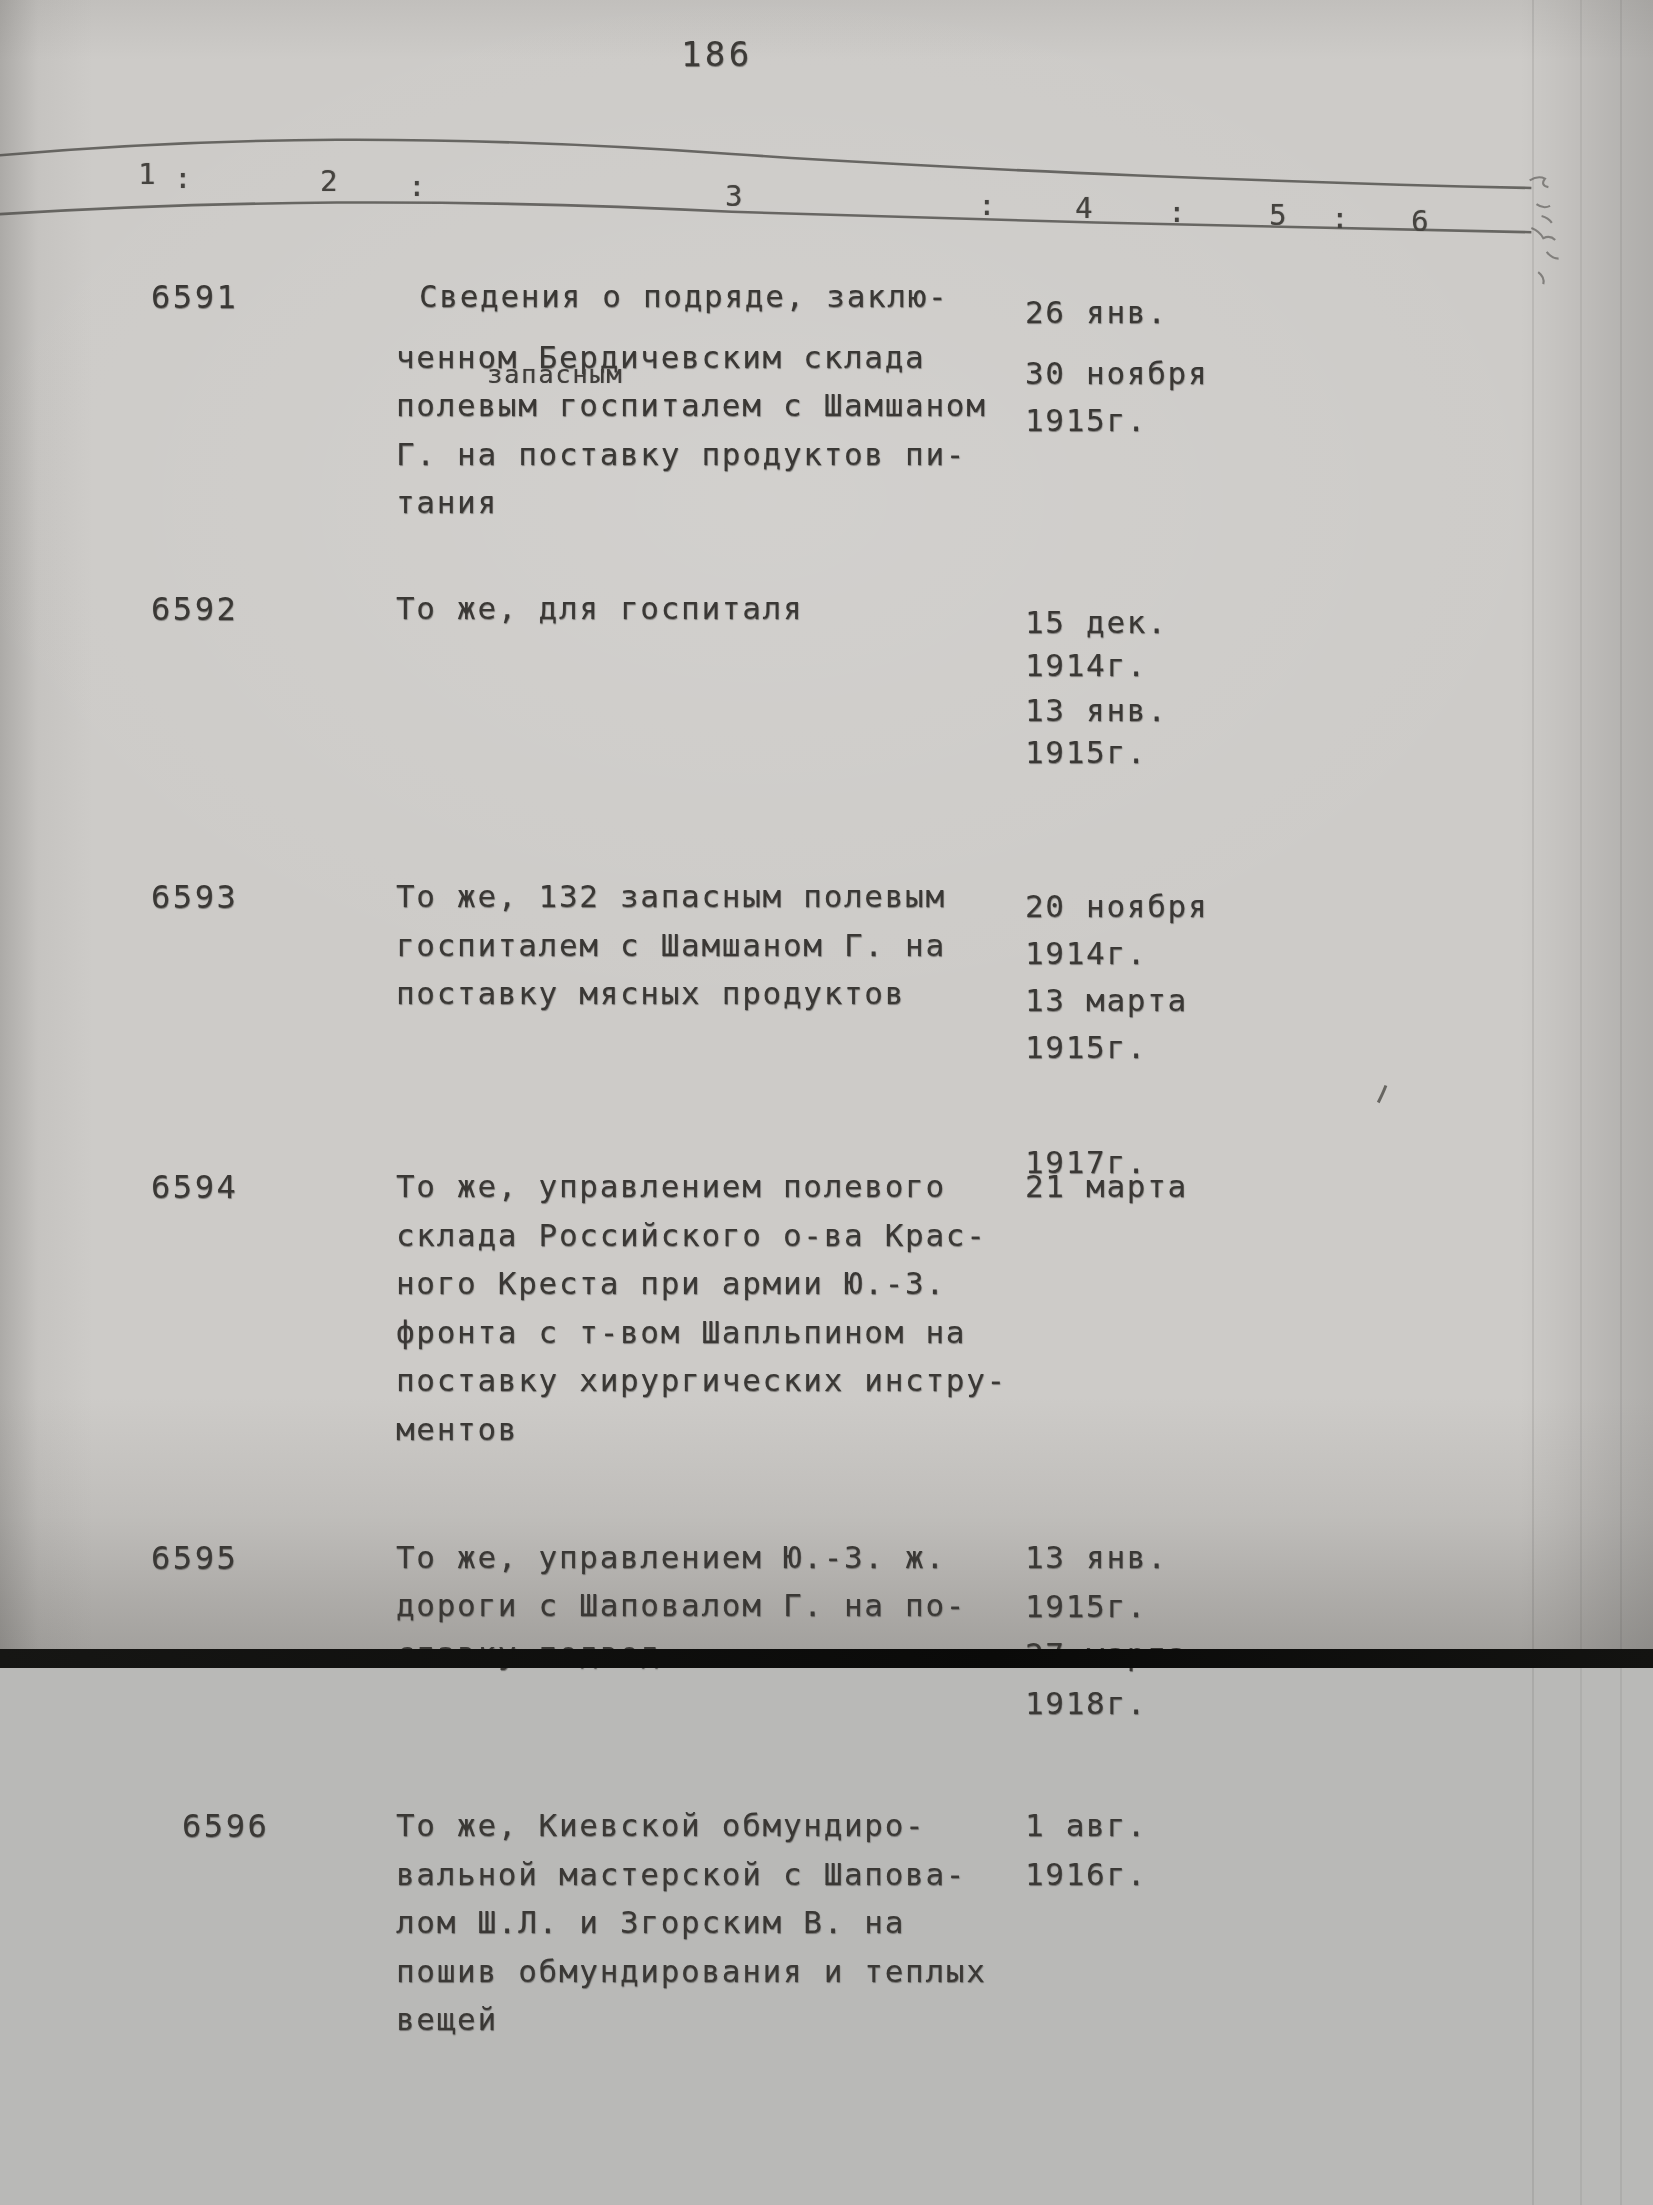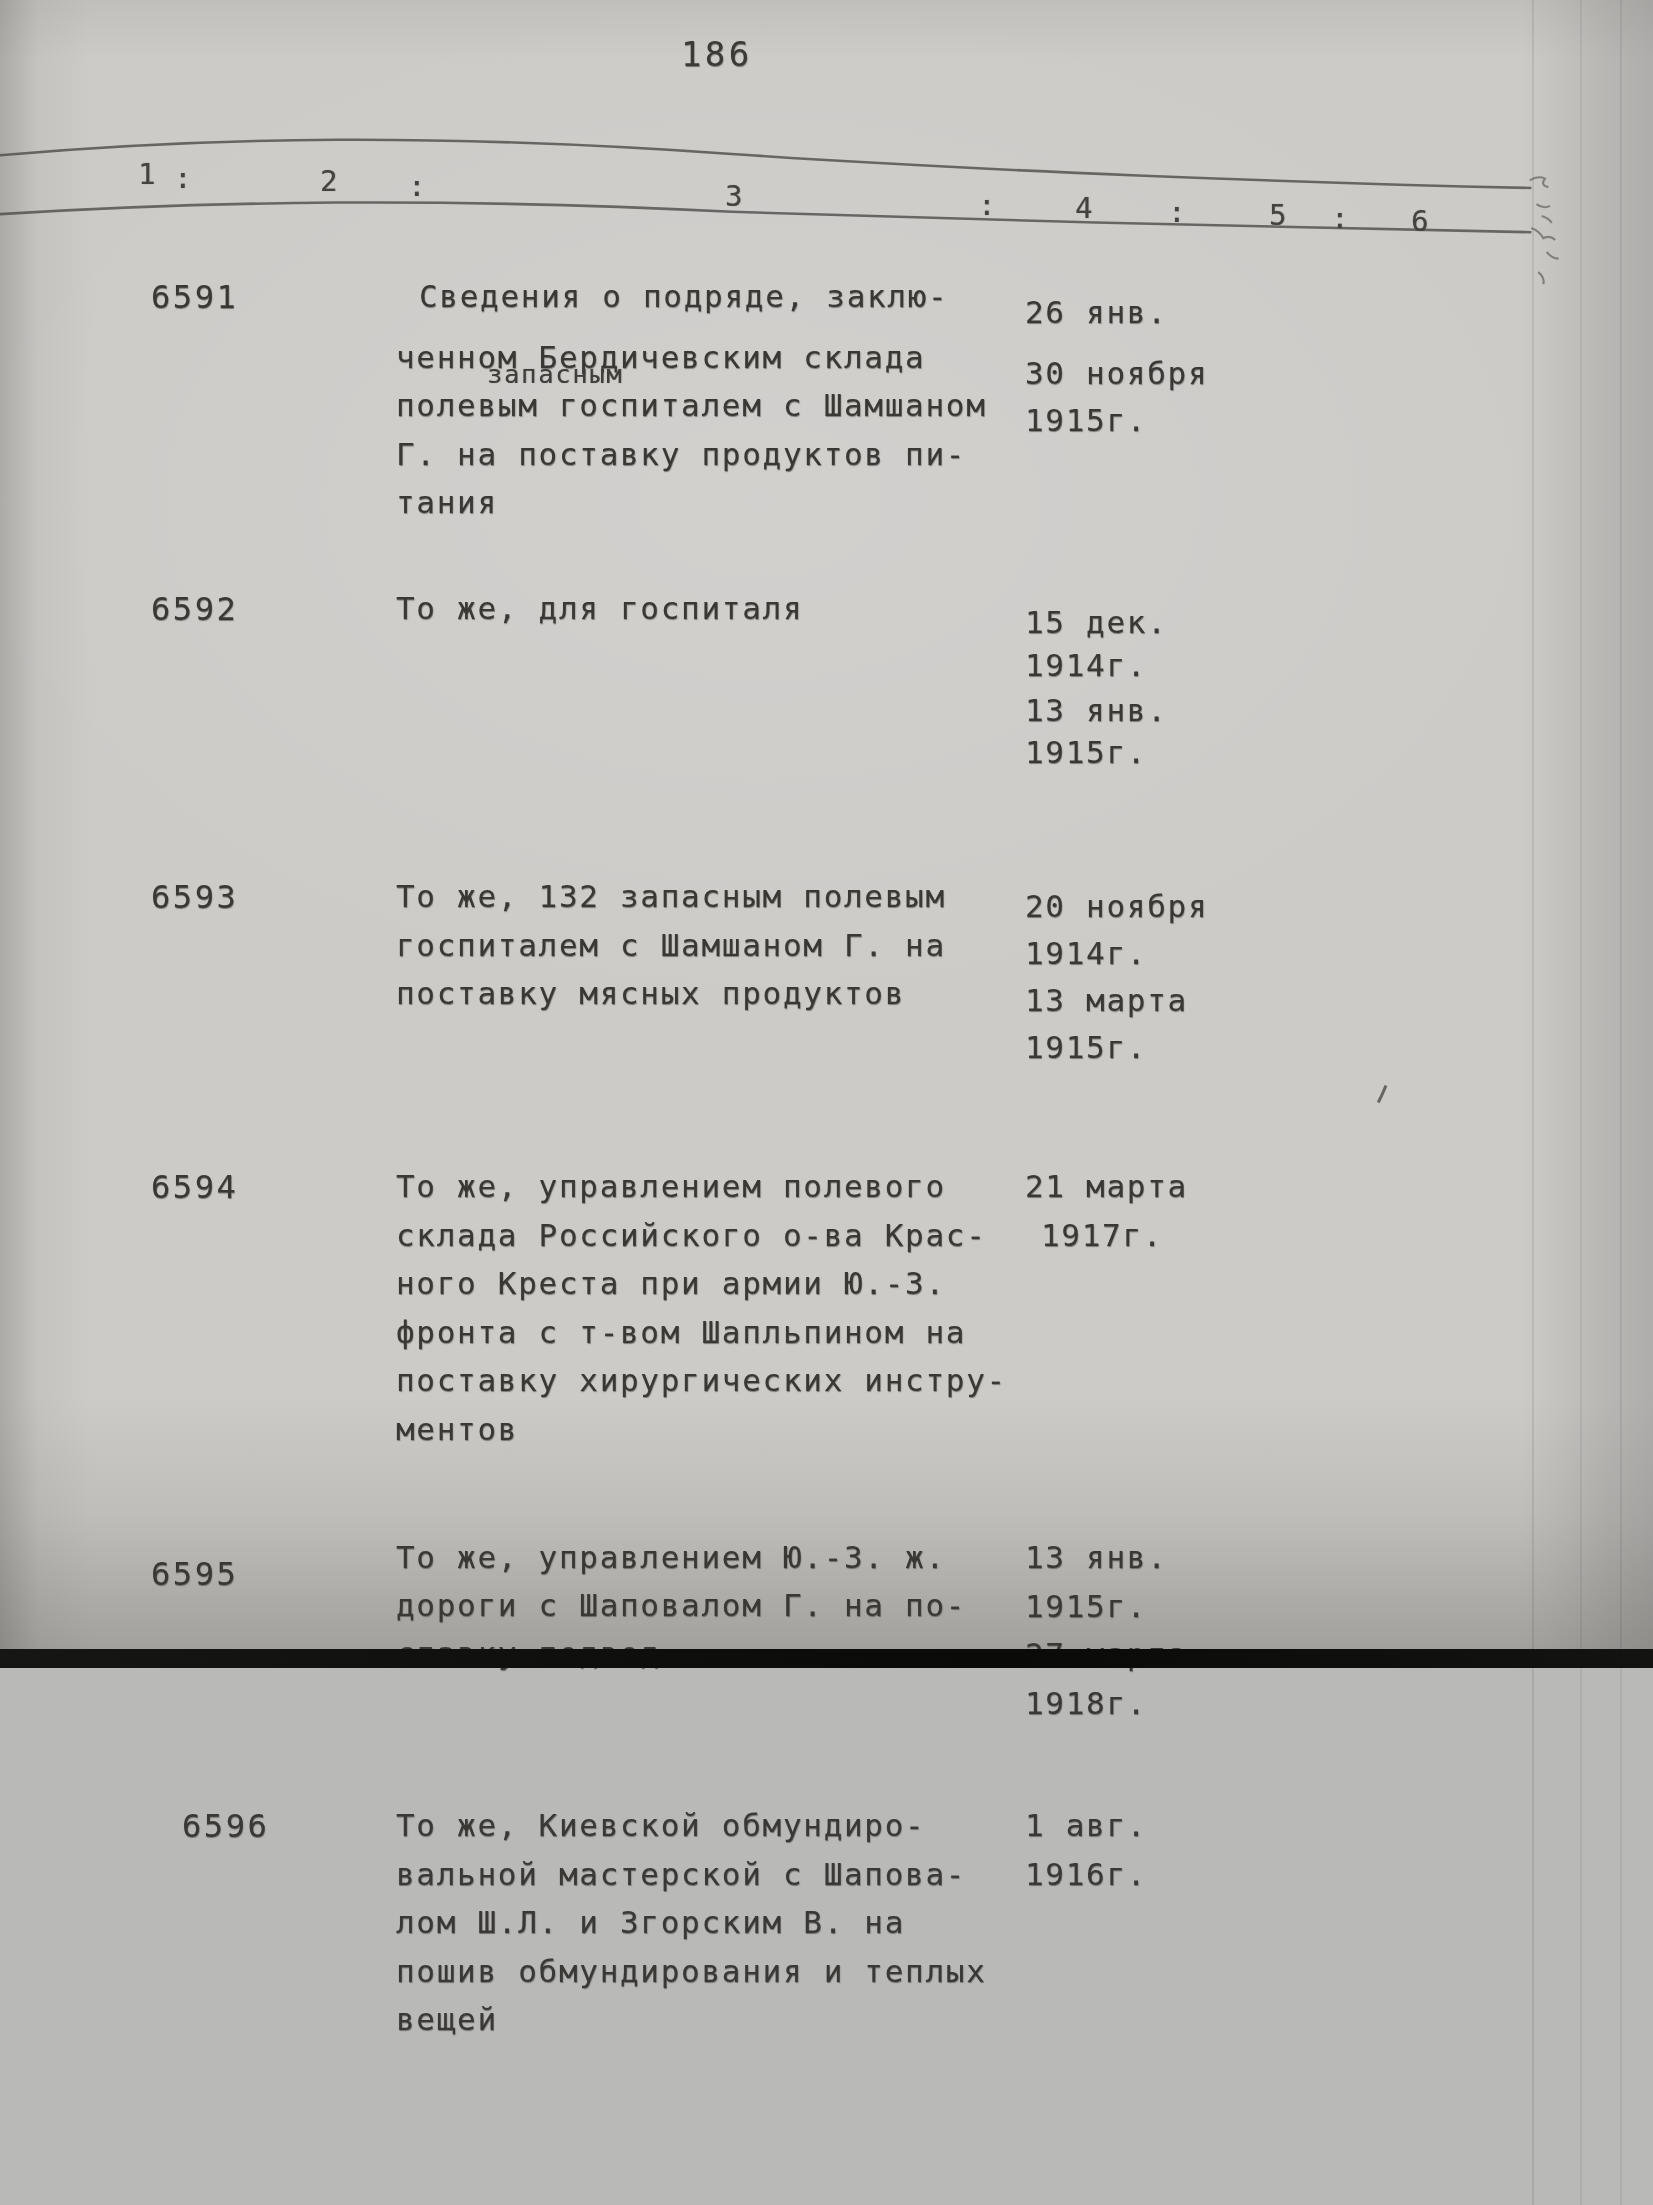--- a/index.html
+++ b/index.html
@@ -123,24 +123,24 @@
       </div>
       <div>
         <span class="entry-num" style="left: 151px; top: 1168px;">6594</span>
         <span class="desc-line" style="left: 396px; top: 1168px;">То же, управлением полевого</span>
         <span class="desc-line" style="left: 396px; top: 1217px;">склада Российского о-ва Крас-</span>
         <span class="desc-line" style="left: 396px; top: 1265px;">ного Креста при армии Ю.-З.</span>
         <span class="desc-line" style="left: 396px; top: 1314px;">фронта с т-вом Шапльпином на</span>
         <span class="desc-line" style="left: 396px; top: 1362px;">поставку хирургических инстру-</span>
         <span class="desc-line" style="left: 396px; top: 1411px;">ментов</span>
         <span class="date-line" style="left: 1025px; top: 1168px;">21 марта</span>
-        <span class="date-line" style="left: 1025px; top: 1217px; margin-left: 16px;">1917г.</span>
+        <span class="date-line" style="left: 1025px; top: 1144px;">1917г.</span>
       </div>
       <div>
-        <span class="entry-num" style="left: 151px; top: 1539px; margin-top: 16px;">6595</span>
+        <span class="entry-num" style="left: 151px; top: 1539px;">6595</span>
         <span class="desc-line" style="left: 396px; top: 1539px;">То же, управлением Ю.-З. ж.</span>
         <span class="desc-line" style="left: 396px; top: 1587px;">дороги с Шаповалом Г. на по-</span>
         <span class="desc-line" style="left: 396px; top: 1635px;">ставку подвод</span>
         <span class="date-line" style="left: 1025px; top: 1539px;">13 янв.</span>
         <span class="date-line" style="left: 1025px; top: 1588px;">1915г.</span>
         <span class="date-line" style="left: 1025px; top: 1636px;">27 марта</span>
         <span class="date-line" style="left: 1025px; top: 1685px;">1918г.</span>
       </div>
       <div>
         <span class="entry-num" style="left: 158px; top: 1807px; margin-left: 24px;">6596</span>

